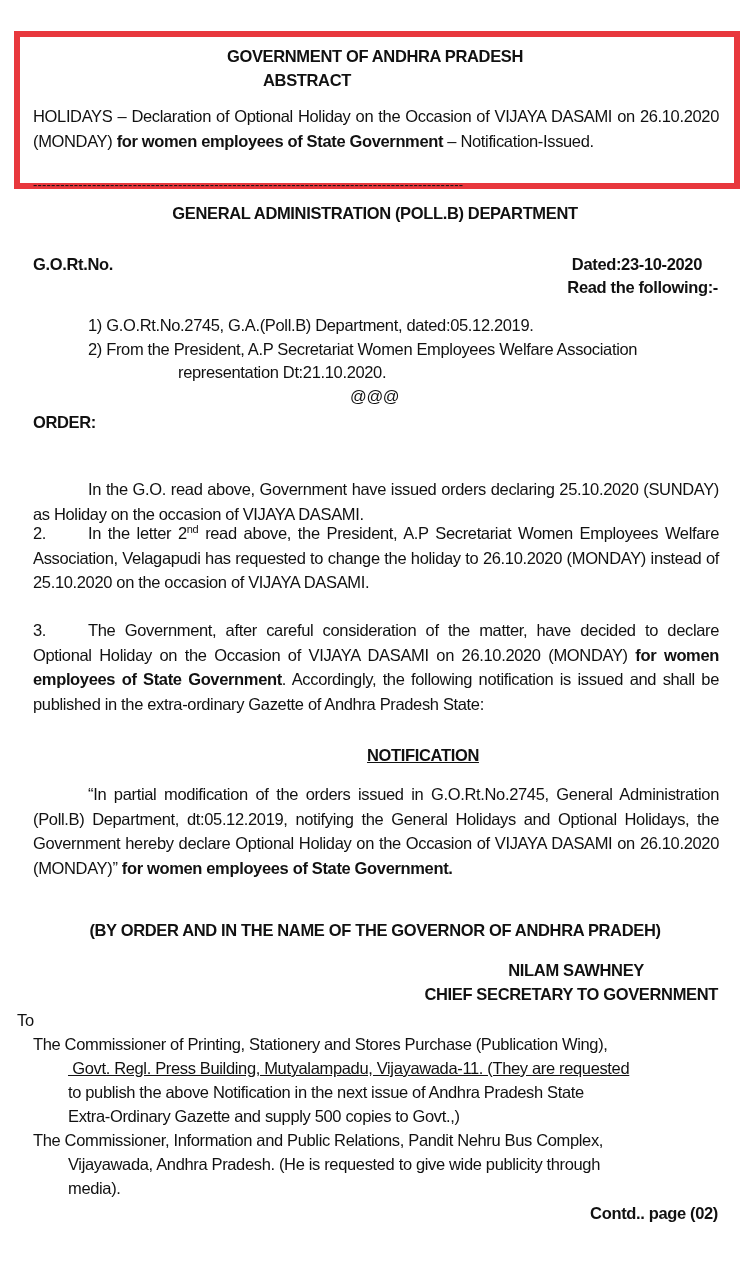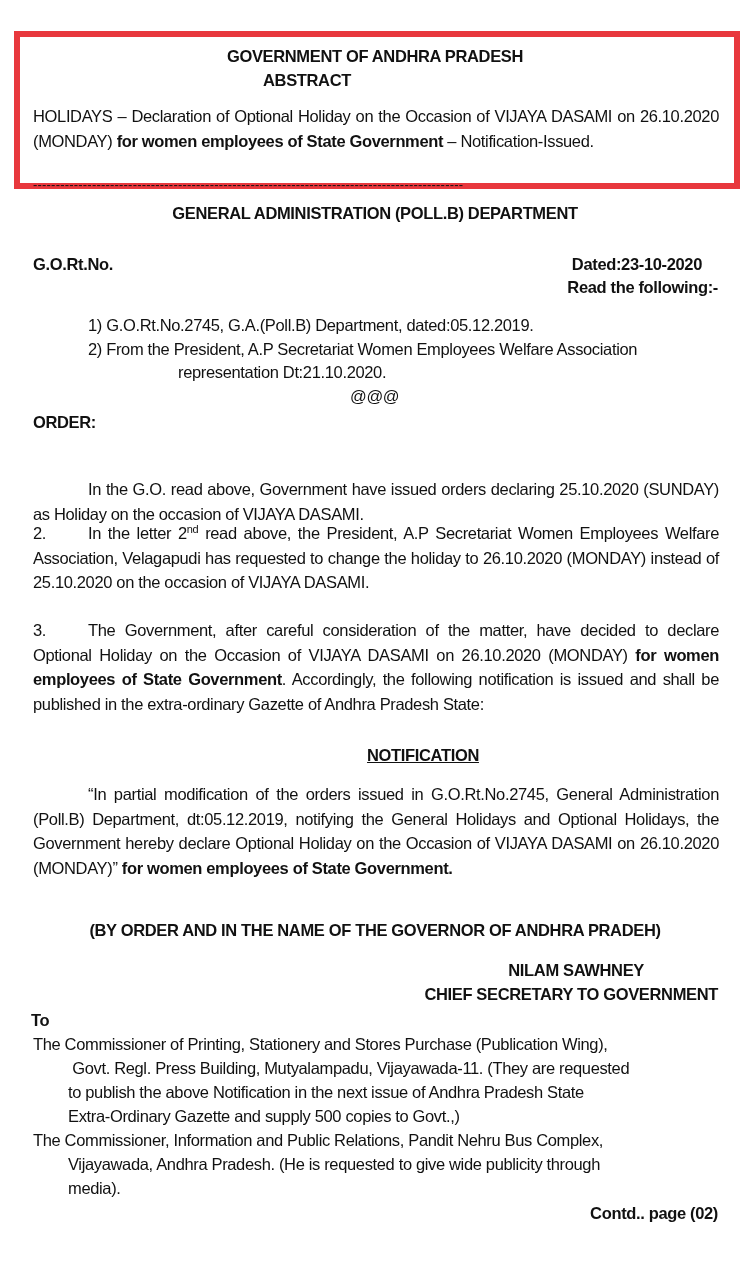--- a/index.html
+++ b/index.html
@@ -51,24 +51,24 @@
 
 <div class="line b narrow center underline" style="left:0;width:750px;top:743px;margin-left:48px;">NOTIFICATION</div>
 
 <div class="just narrow" style="left:33px;width:686px;top:782px;text-indent:55px;"><span>“In partial modification of the orders issued in G.O.Rt.No.2745, General Administration (Poll.B) Department, dt:05.12.2019, notifying the General Holidays and Optional Holidays, the Government hereby declare Optional Holiday on the Occasion of VIJAYA DASAMI on 26.10.2020 (MONDAY)” </span><span class="b">for women employees of State Government.</span></div>
 
 <div class="line b narrow center" style="left:0;width:750px;top:918px;">(BY ORDER AND IN THE NAME OF THE GOVERNOR OF ANDHRA PRADEH)</div>
 
 <div class="line b narrow" style="right:106px;top:958px;">NILAM SAWHNEY</div>
 <div class="line b narrow" style="right:32px;top:982px;">CHIEF SECRETARY TO GOVERNMENT</div>
 
-<div class="line narrow" style="left:31px;top:1008px;font-weight:bold;">To</div>
+<div class="line narrow" style="left:17px;top:1008px;">To</div>
 
 <div class="line narrow" style="left:33px;top:1032px;">The Commissioner of Printing, Stationery and Stores Purchase (Publication Wing),</div>
-<div class="line narrow" style="left:68px;top:1056px;white-space:pre;"> Govt. Regl. Press Building, Mutyalampadu, Vijayawada-11. (They are requested</div>
+<div class="line narrow" style="left:68px;top:1056px;white-space:pre;text-decoration:underline;"> Govt. Regl. Press Building, Mutyalampadu, Vijayawada-11. (They are requested</div>
 <div class="line narrow" style="left:68px;top:1080px;">to publish the above Notification in the next issue of Andhra Pradesh State</div>
 <div class="line narrow" style="left:68px;top:1104px;">Extra-Ordinary Gazette and supply 500 copies to Govt.,)</div>
 
 <div class="line narrow" style="left:33px;top:1128px;text-align:right;">The Commissioner, Information and Public Relations, Pandit Nehru Bus Complex,</div>
 <div class="line narrow" style="left:68px;top:1152px;">Vijayawada, Andhra Pradesh. (He is requested to give wide publicity through</div>
 <div class="line narrow" style="left:68px;top:1176px;">media).</div>
 
 <div class="line b narrow" style="right:32px;top:1201px;">Contd.. page (02)</div>
 
 </body></html>

